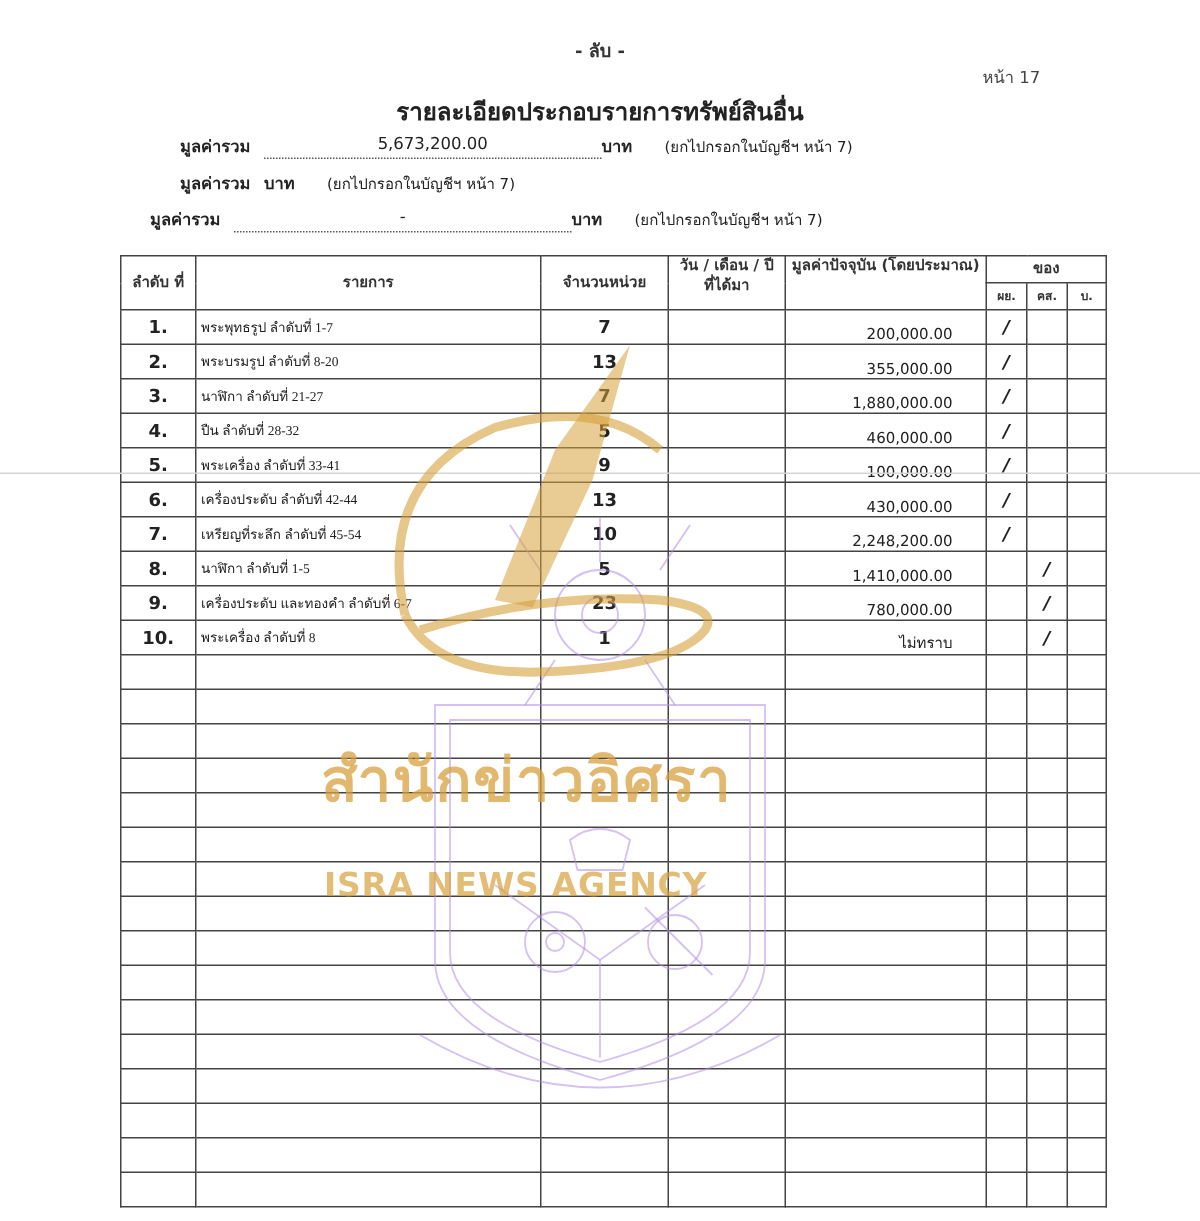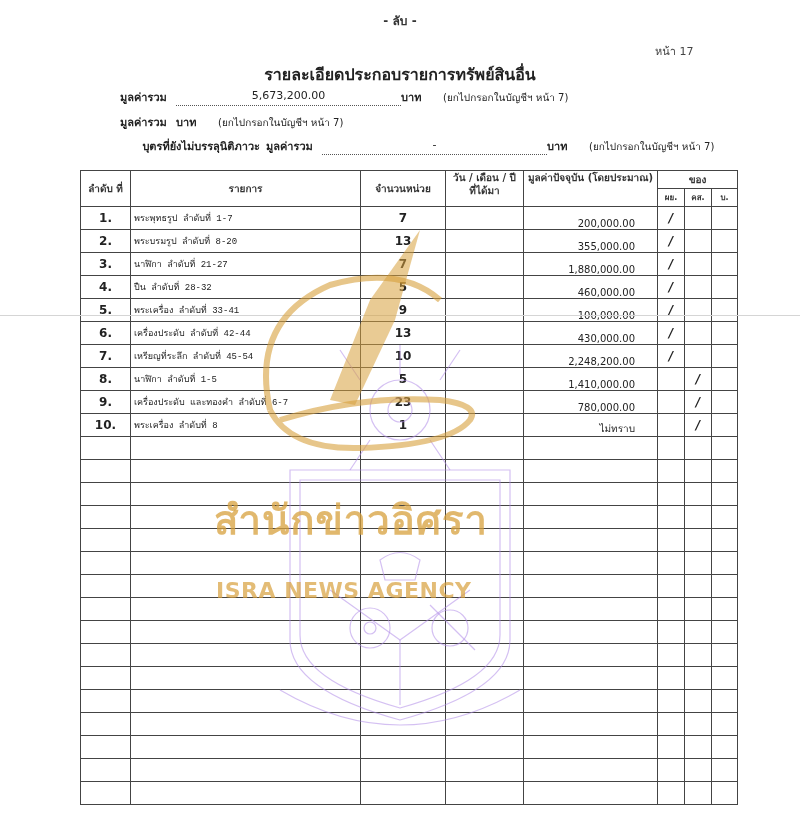--- a/index.html
+++ b/index.html
@@ -2,21 +2,21 @@
 <html><head>
 <meta charset="utf-8">
 <style>
   html, body { margin: 0; padding: 0; }
   body {
     width: 800px; height: 814px; overflow: hidden; position: relative;
     background: #ffffff; color: #222;
     font-family: "DejaVu Sans", "Liberation Sans", sans-serif;
   }
   .abs { position: absolute; }
-  .confidential { left: 0; width: 800px; top: 11px; text-align: center; font-size: 12px; font-weight: bold; color: #333; }
+  .confidential { left: 0; width: 800px; top: 24px; text-align: center; font-size: 12px; font-weight: bold; color: #333; }
   .pageno { left: 655px; top: 42px; font-size: 11px; color: #444; }
   .title { left: 0; width: 800px; top: 62px; text-align: center; font-size: 16px; font-weight: bold; color: #222; }
   .sumrow { position: absolute; left: 120px; height: 18px; font-size: 11px; display: flex; align-items: baseline; }
   .sumrow .who { width: 140px; text-align: right; font-weight: bold; padding-right: 6px; }
   .sumrow .lbl { width: 56px; font-weight: bold; }
   .sumrow .dots { width: 225px; border-bottom: 1px dotted #555; text-align: center; height: 14px; position: relative; }
   .sumrow .dots span { position: relative; top: -2px; }
   .sumrow .unit { width: 32px; font-weight: bold; }
   .sumrow .note { padding-left: 10px; font-size: 10px; }
 
@@ -24,21 +24,21 @@
     position: absolute; left: 80px; top: 170px;
     border-collapse: collapse; table-layout: fixed;
     width: 657px; font-size: 10px;
   }
   table.assets td, table.assets th {
     border: 1px solid #444; padding: 0 3px; overflow: hidden; white-space: nowrap;
   }
   table.assets th { font-weight: bold; font-size: 10px; text-align: center; color: #333; line-height: 13px; }
   table.assets tr.body-row td { height: 22px; }
   .c-no { text-align: center; font-weight: bold; font-size: 12px; }
-  .c-item { text-align: left; font-family: Liberation Mono, monospace; font-size: 9px; margin-top: 36px; }
+  .c-item { text-align: left; font-family: Liberation Serif, serif; font-size: 9px; margin-top: 36px; }
   .c-qty { text-align: center; font-size: 12px; font-weight: bold; }
   .c-val { text-align: right; padding-right: 22px !important; font-size: 10px; vertical-align: bottom; }
   .c-chk { text-align: center; font-style: italic; font-weight: bold; font-size: 12px; }
 
   .scanline { left: 0; top: 315px; width: 800px; height: 1px; background: #d5d5d5; }
 
   .wm { pointer-events: none; }
   .wm-th { left: 214px; top: 488px; font-size: 40px; font-weight: bold; color: rgba(215,160,60,0.75); letter-spacing: 1px; }
   .wm-en { left: 216px; top: 532px; font-size: 22px; font-weight: bold; color: rgba(215,160,60,0.7); letter-spacing: 0.5px; margin-top: 46px; }
 </style>
@@ -54,21 +54,20 @@
   <span class="dots"><span>5,673,200.00</span></span>
   <span class="unit">บาท</span>
   <span class="note">(ยกไปกรอกในบัญชีฯ หน้า 7)</span>
 </div>
 <div class="sumrow" style="top:113px">
   <span class="lbl">มูลค่ารวม</span>
   <span class="unit">บาท</span>
   <span class="note">(ยกไปกรอกในบัญชีฯ หน้า 7)</span>
 </div>
 <div class="sumrow" style="top:137px; left:100px">
-  <span class="who" style="width:160px">บุตรที่ยังไม่บรรลุนิติภาวะ</span>
   <span class="lbl">มูลค่ารวม</span>
   <span class="dots"><span>-</span></span>
   <span class="unit">บาท</span>
   <span class="note">(ยกไปกรอกในบัญชีฯ หน้า 7)</span>
 </div>
 
 <table class="assets">
   <colgroup>
     <col style="width:50px">
       <col style="width:230px">

